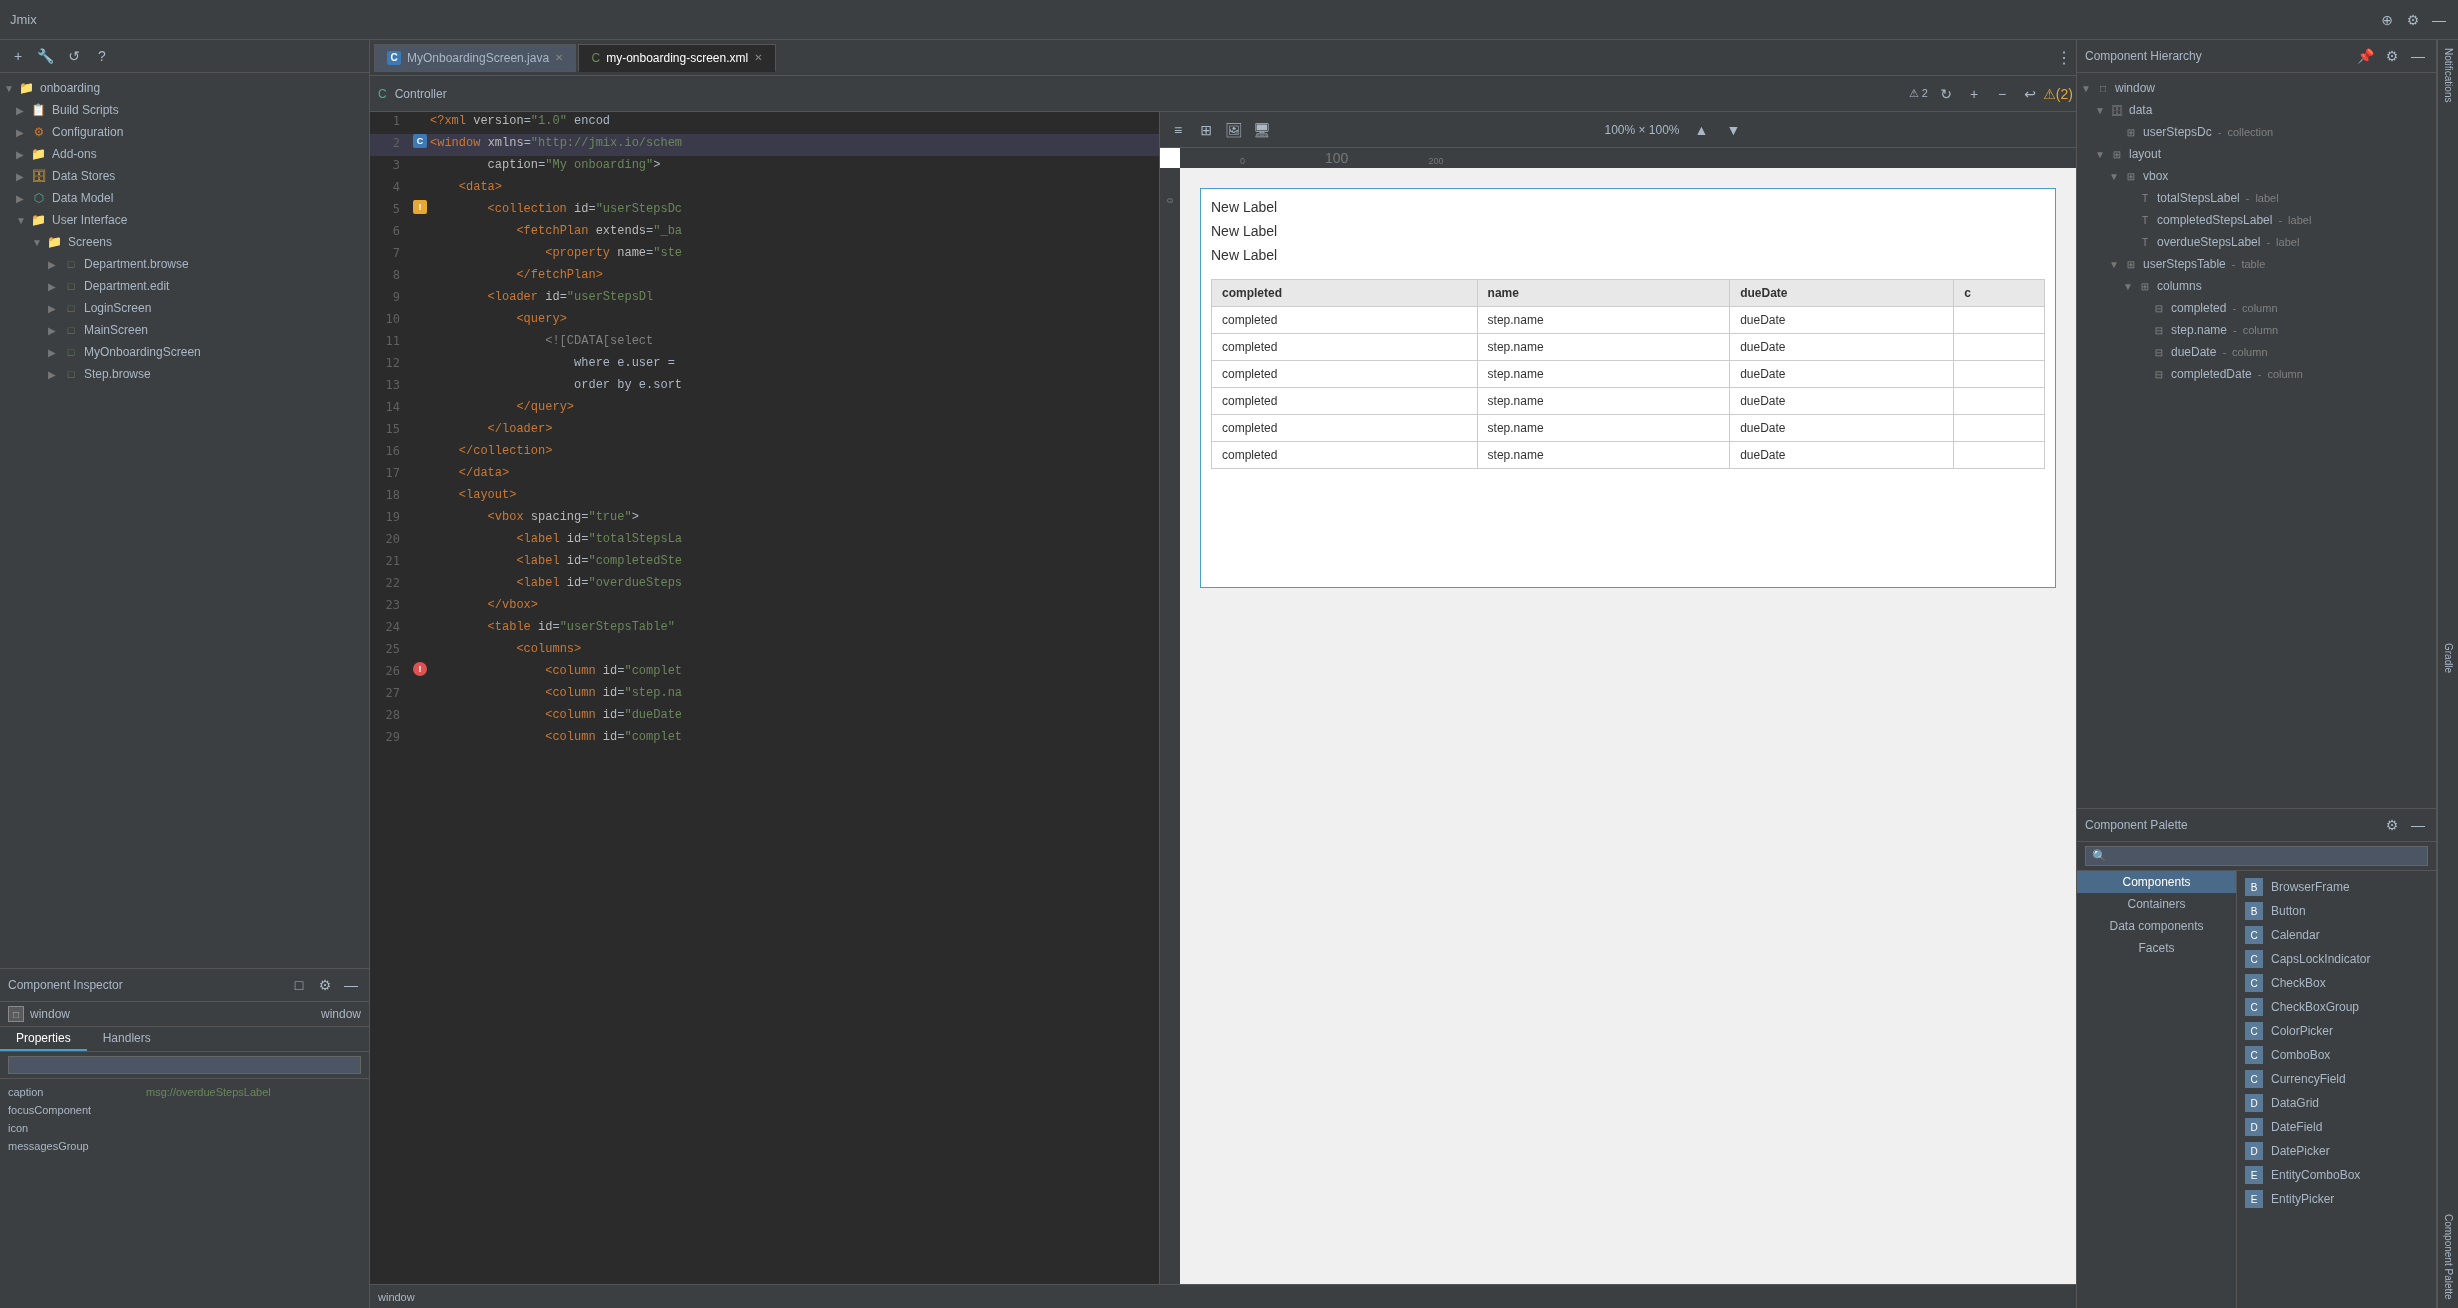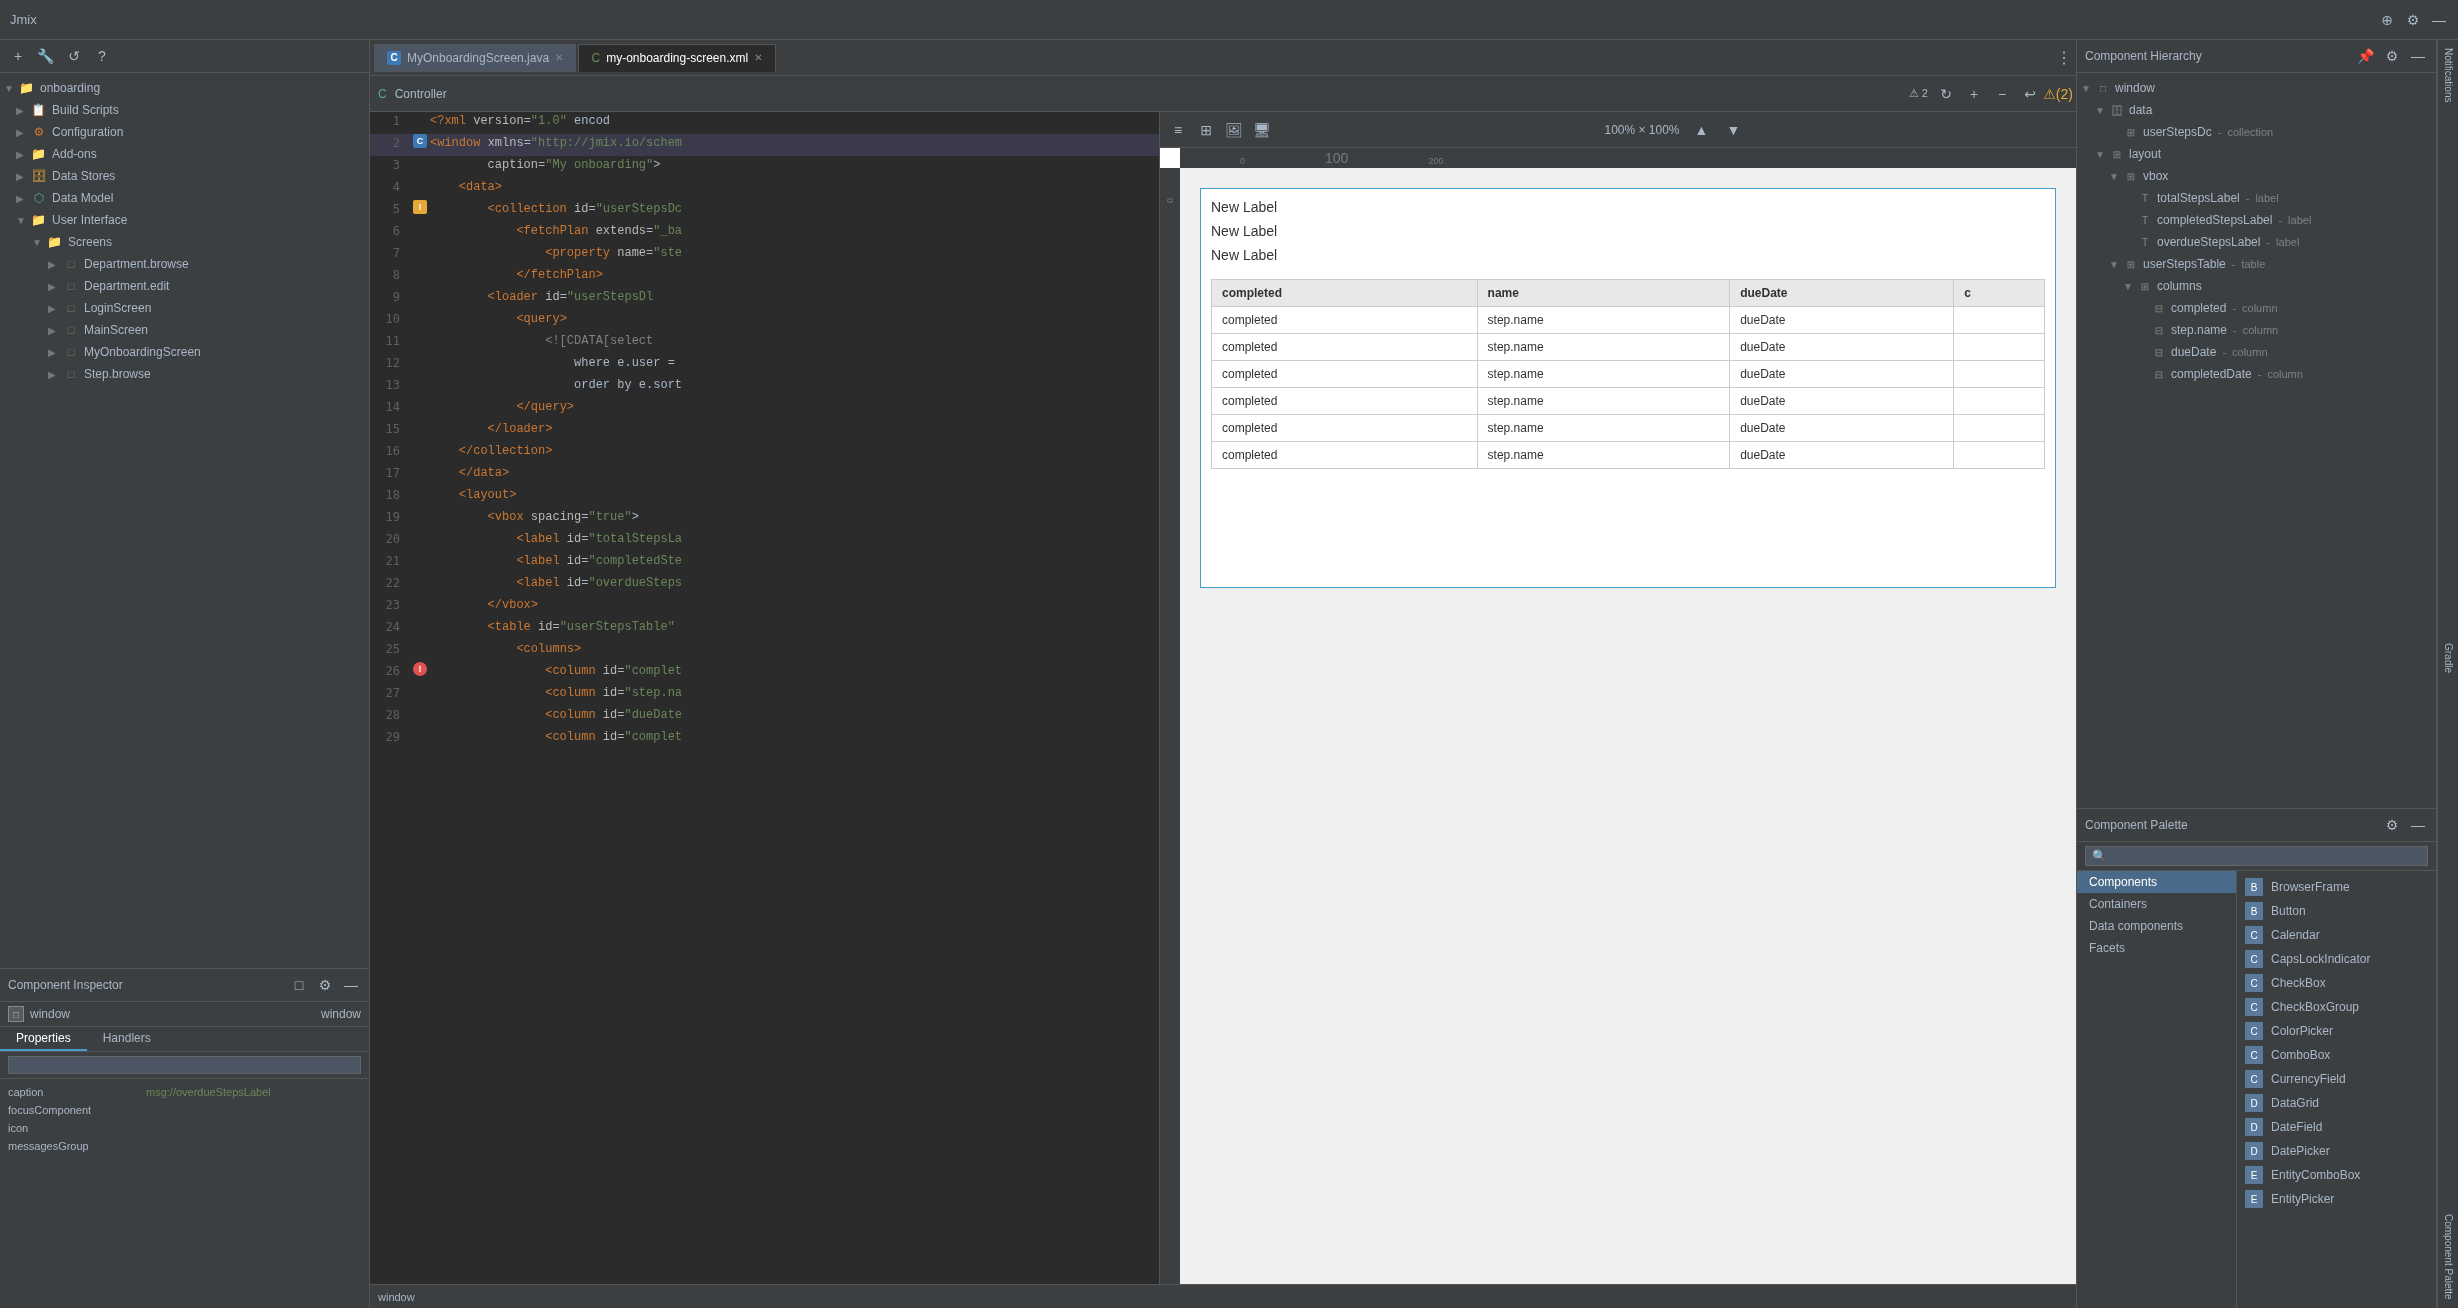--- a/index.html
+++ b/index.html
@@ -95,21 +95,21 @@
     .h-indent-3 { padding-left: 46px; }
     .h-indent-4 { padding-left: 60px; }
 
     
     .palette-panel { height: 500px; background: #3c3f41; border-top: 1px solid #555; flex-shrink: 0; display: flex; flex-direction: column; }
     .palette-header { display: flex; align-items: center; padding: 6px 8px; border-bottom: 1px solid #555; gap: 8px; flex-shrink: 0; }
     .palette-search { padding: 4px 8px; border-bottom: 1px solid #555; flex-shrink: 0; }
     .palette-search-inner { display: flex; align-items: center; background: #4b5563; border: 1px solid #666; padding: 2px 6px; gap: 4px; }
     .palette-search-inner input { background: transparent; border: none; color: #a9b7c6; font-size: 11px; outline: none; flex: 1; }
     .palette-body { display: flex; flex: 1; overflow: hidden; }
-    .palette-categories { width: 160px; border-right: 1px solid #555; overflow-y: auto; }
+    .palette-categories { width: 160px; border-right: 1px solid #555; overflow-y: auto; text-align: center; }
     .palette-category { padding: 4px 12px; font-size: 12px; color: #a9b7c6; cursor: pointer; }
     .palette-category.active { background: #4a6a8a; color: #fff; }
     .palette-items { flex: 1; overflow-y: auto; padding: 4px 0; }
     .palette-item { display: flex; align-items: center; padding: 3px 8px; gap: 8px; cursor: pointer; }
     .palette-item-icon { width: 18px; height: 18px; background: #5a7a9a; display: flex; align-items: center; justify-content: center; font-size: 10px; color: white; flex-shrink: 0; }
     .palette-item-label { font-size: 12px; color: #a9b7c6; }
 
     
     .vertical-label { writing-mode: vertical-rl; font-size: 10px; color: #a9b7c6; background: #3c3f41; padding: 8px 4px; border-left: 1px solid #555; display: flex; align-items: center; justify-content: center; width: 22px; cursor: pointer; }
 

